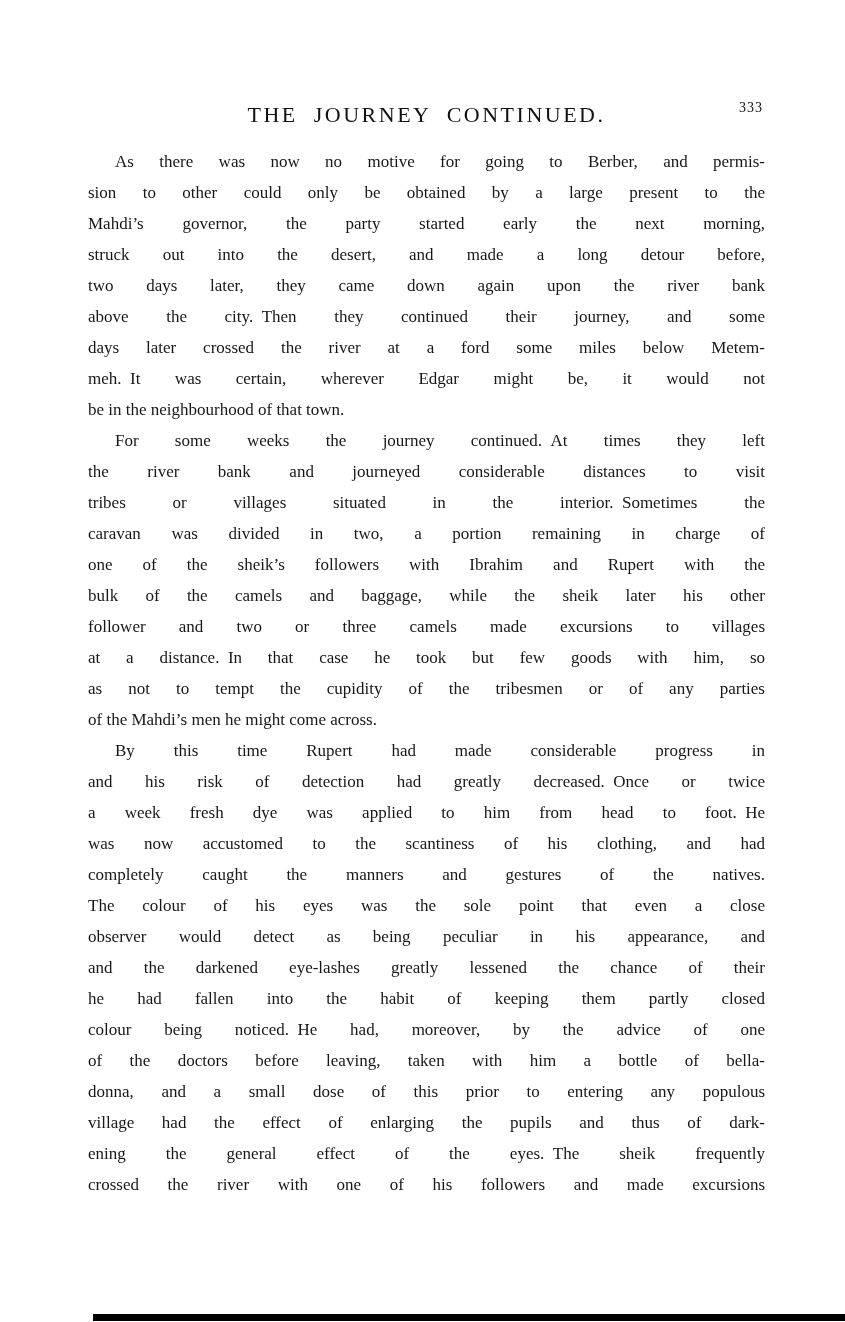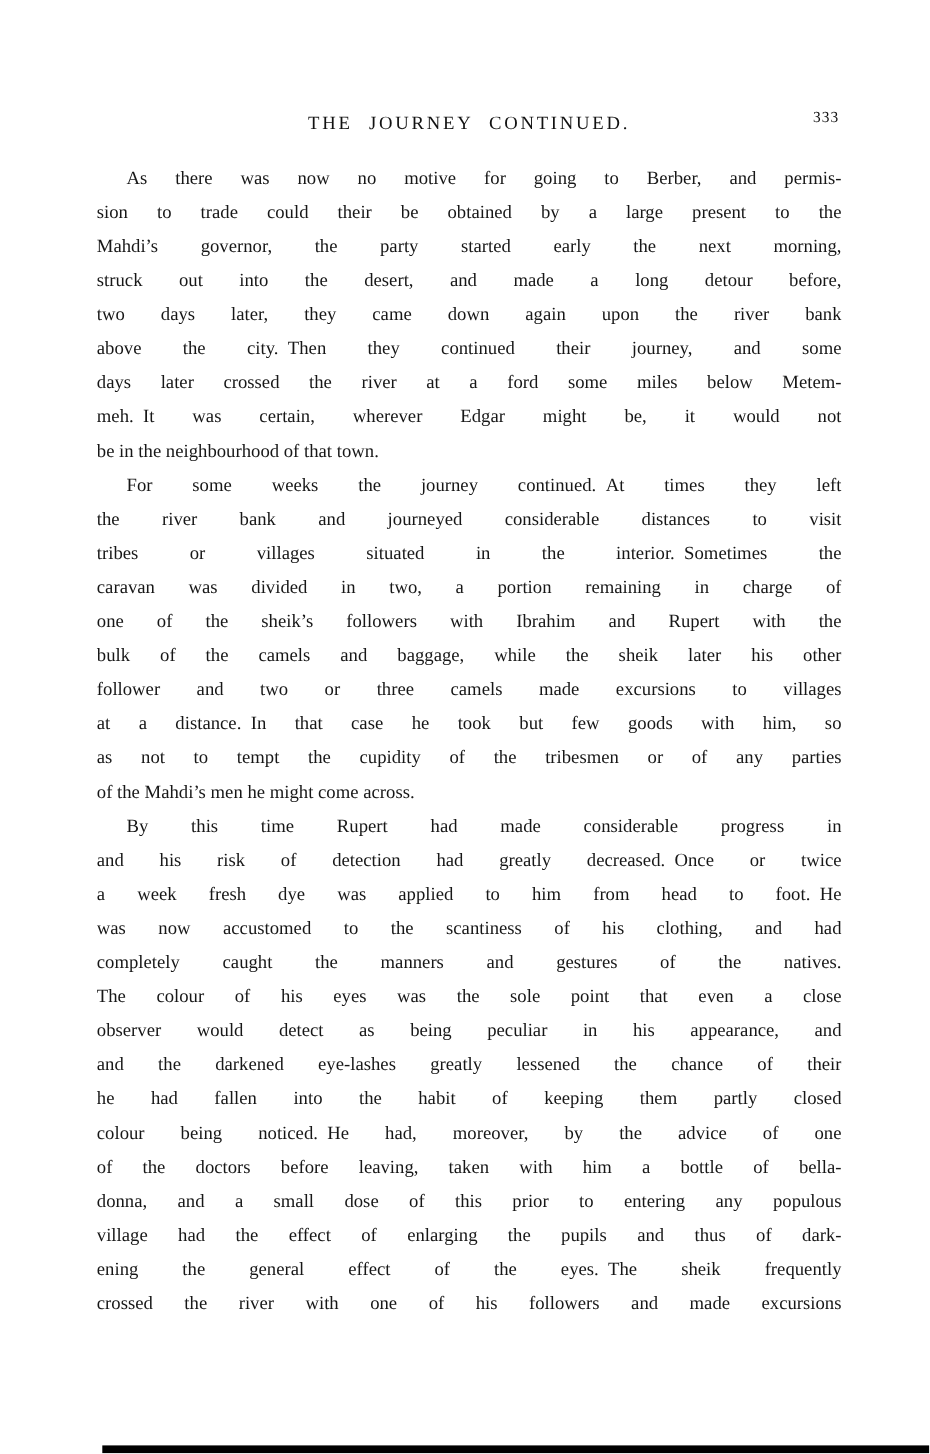--- a/index.html
+++ b/index.html
@@ -22,21 +22,21 @@
     left: 88px;
     width: 677px;
     height: 26px;
   }
   .running-title {
     position: absolute;
     left: 0;
     right: 0;
     top: 2px;
     text-align: center;
-    font-size: 17px;
+    font-size: 22px;
     letter-spacing: 2.5px;
     word-spacing: 8px;
     font-weight: normal;
     color: #121212;
   }
   .page-number {
     position: absolute;
     right: 2px;
     top: 0;
     font-size: 14px;
@@ -76,21 +76,21 @@
 </head>
 <body>
 
 <div class="page" style="background: rgb(255, 255, 255);">
   <div class="header">
     <span class="running-title">THE JOURNEY CONTINUED.</span>
     <span class="page-number">333</span>
   </div>
   <div class="body-text" style="color: rgb(23, 23, 23);">
       <div class="line indent">As there was now no motive for going to Berber, and permis-</div>
-      <div class="line">sion to trade could their be obtained by a large present to the</div>
+      <div class="line">sion to other could only be obtained by a large present to the</div>
       <div class="line">Mahdi’s governor, the party started early the next morning,</div>
       <div class="line">struck out into the desert, and made a long detour before,</div>
       <div class="line">two days later, they came down again upon the river bank</div>
       <div class="line">above the city. Then they continued their journey, and some</div>
       <div class="line">days later crossed the river at a ford some miles below Metem-</div>
       <div class="line">meh. It was certain, wherever Edgar might be, it would not</div>
       <div class="line par-last">be in the neighbourhood of that town.</div>
       <div class="line indent">For some weeks the journey continued. At times they left</div>
       <div class="line">the river bank and journeyed considerable distances to visit</div>
       <div class="line">tribes or villages situated in the interior. Sometimes the</div>

